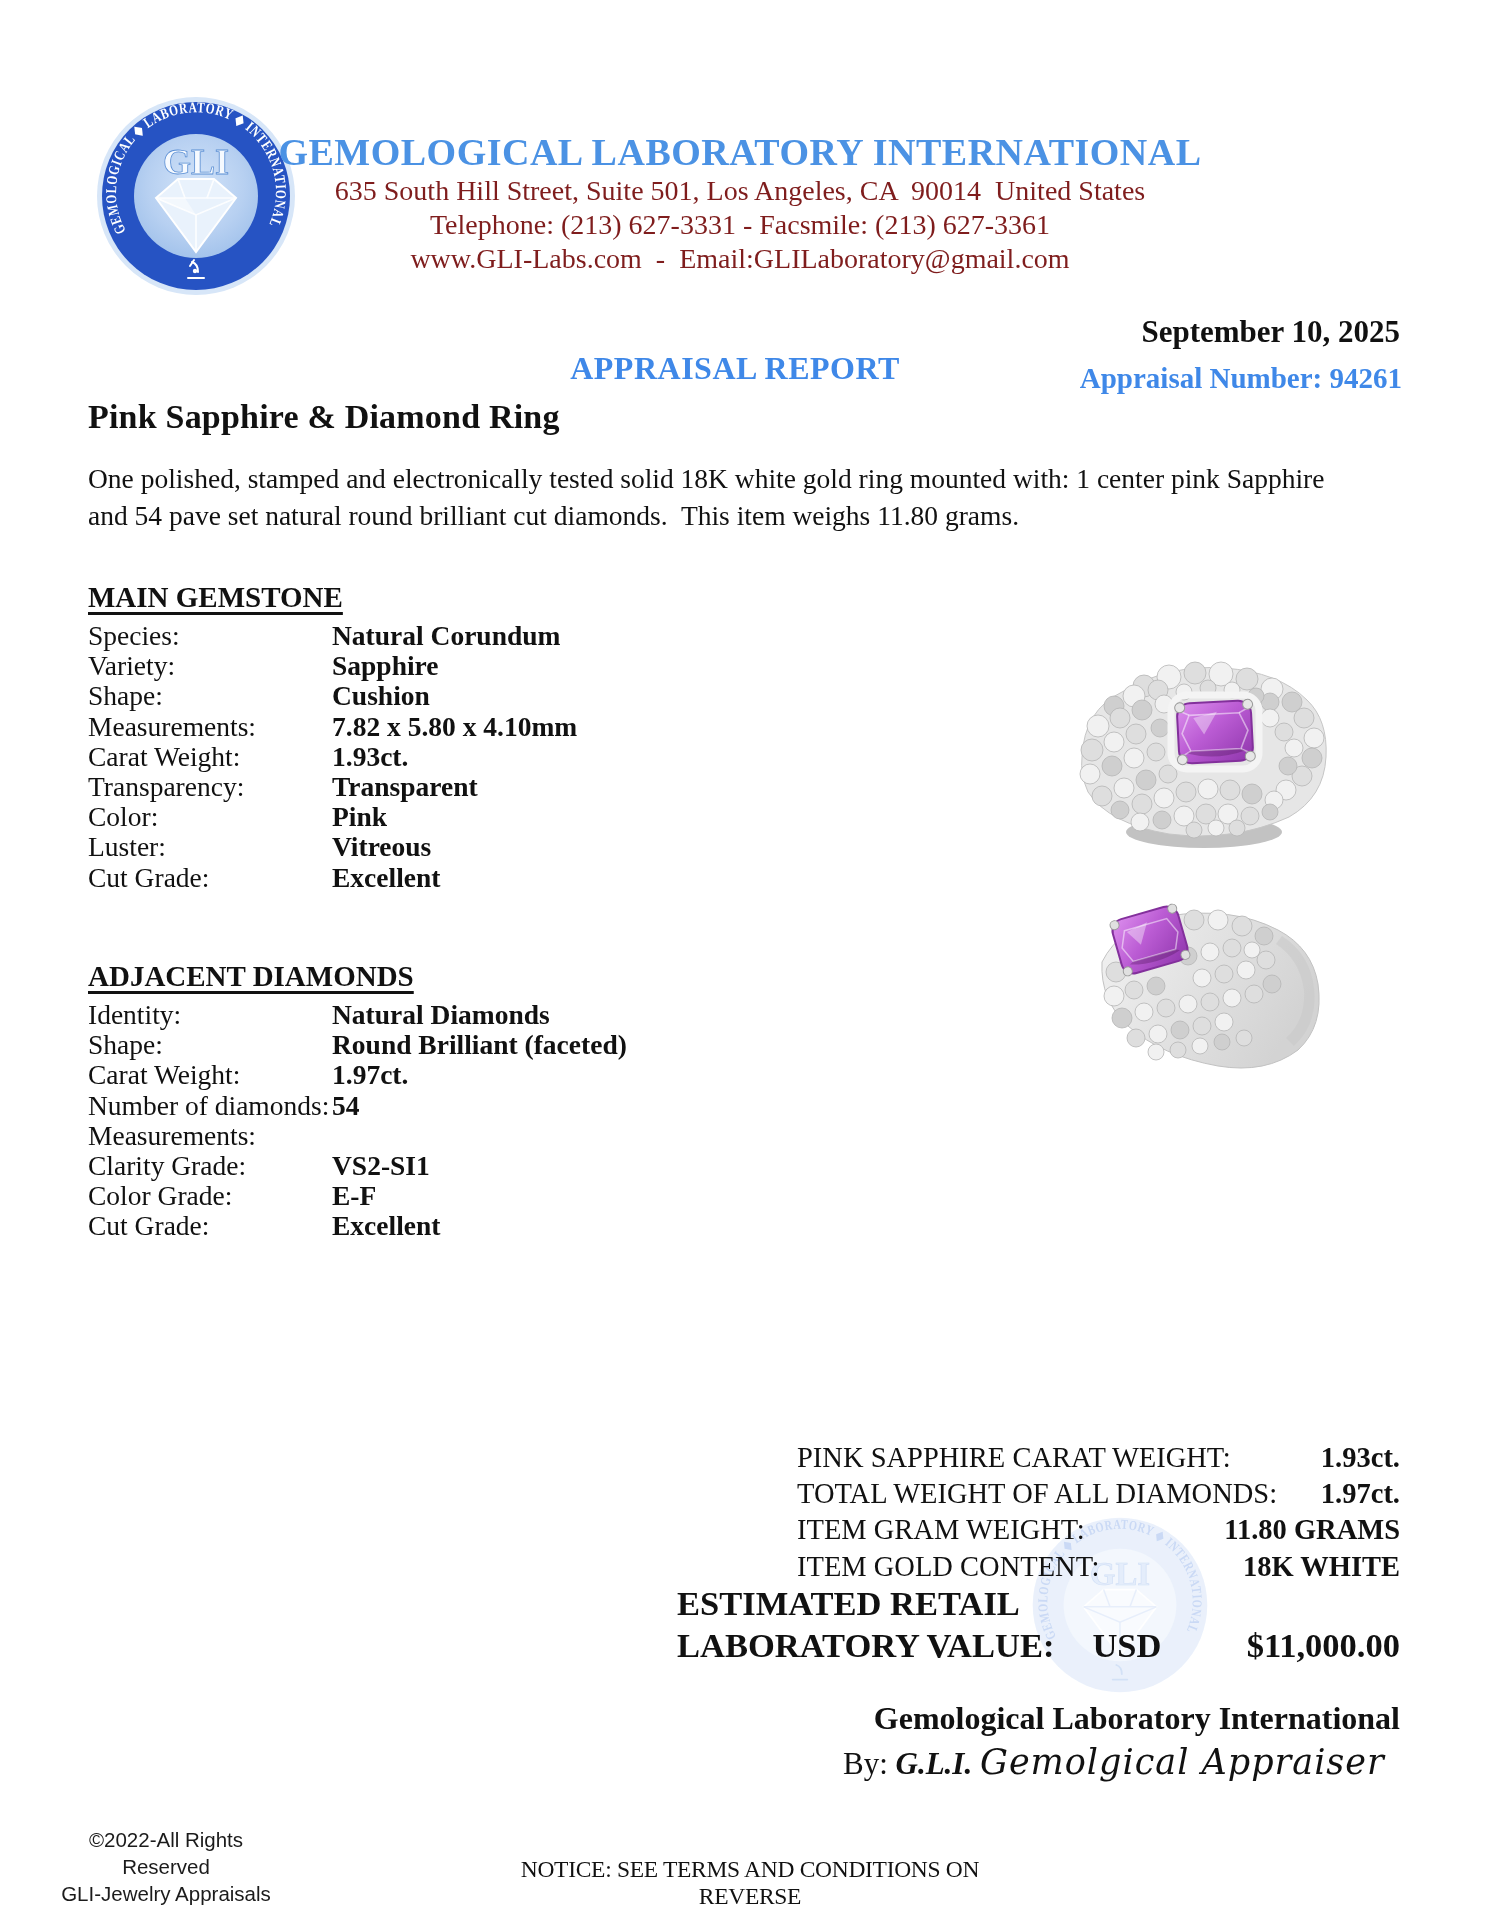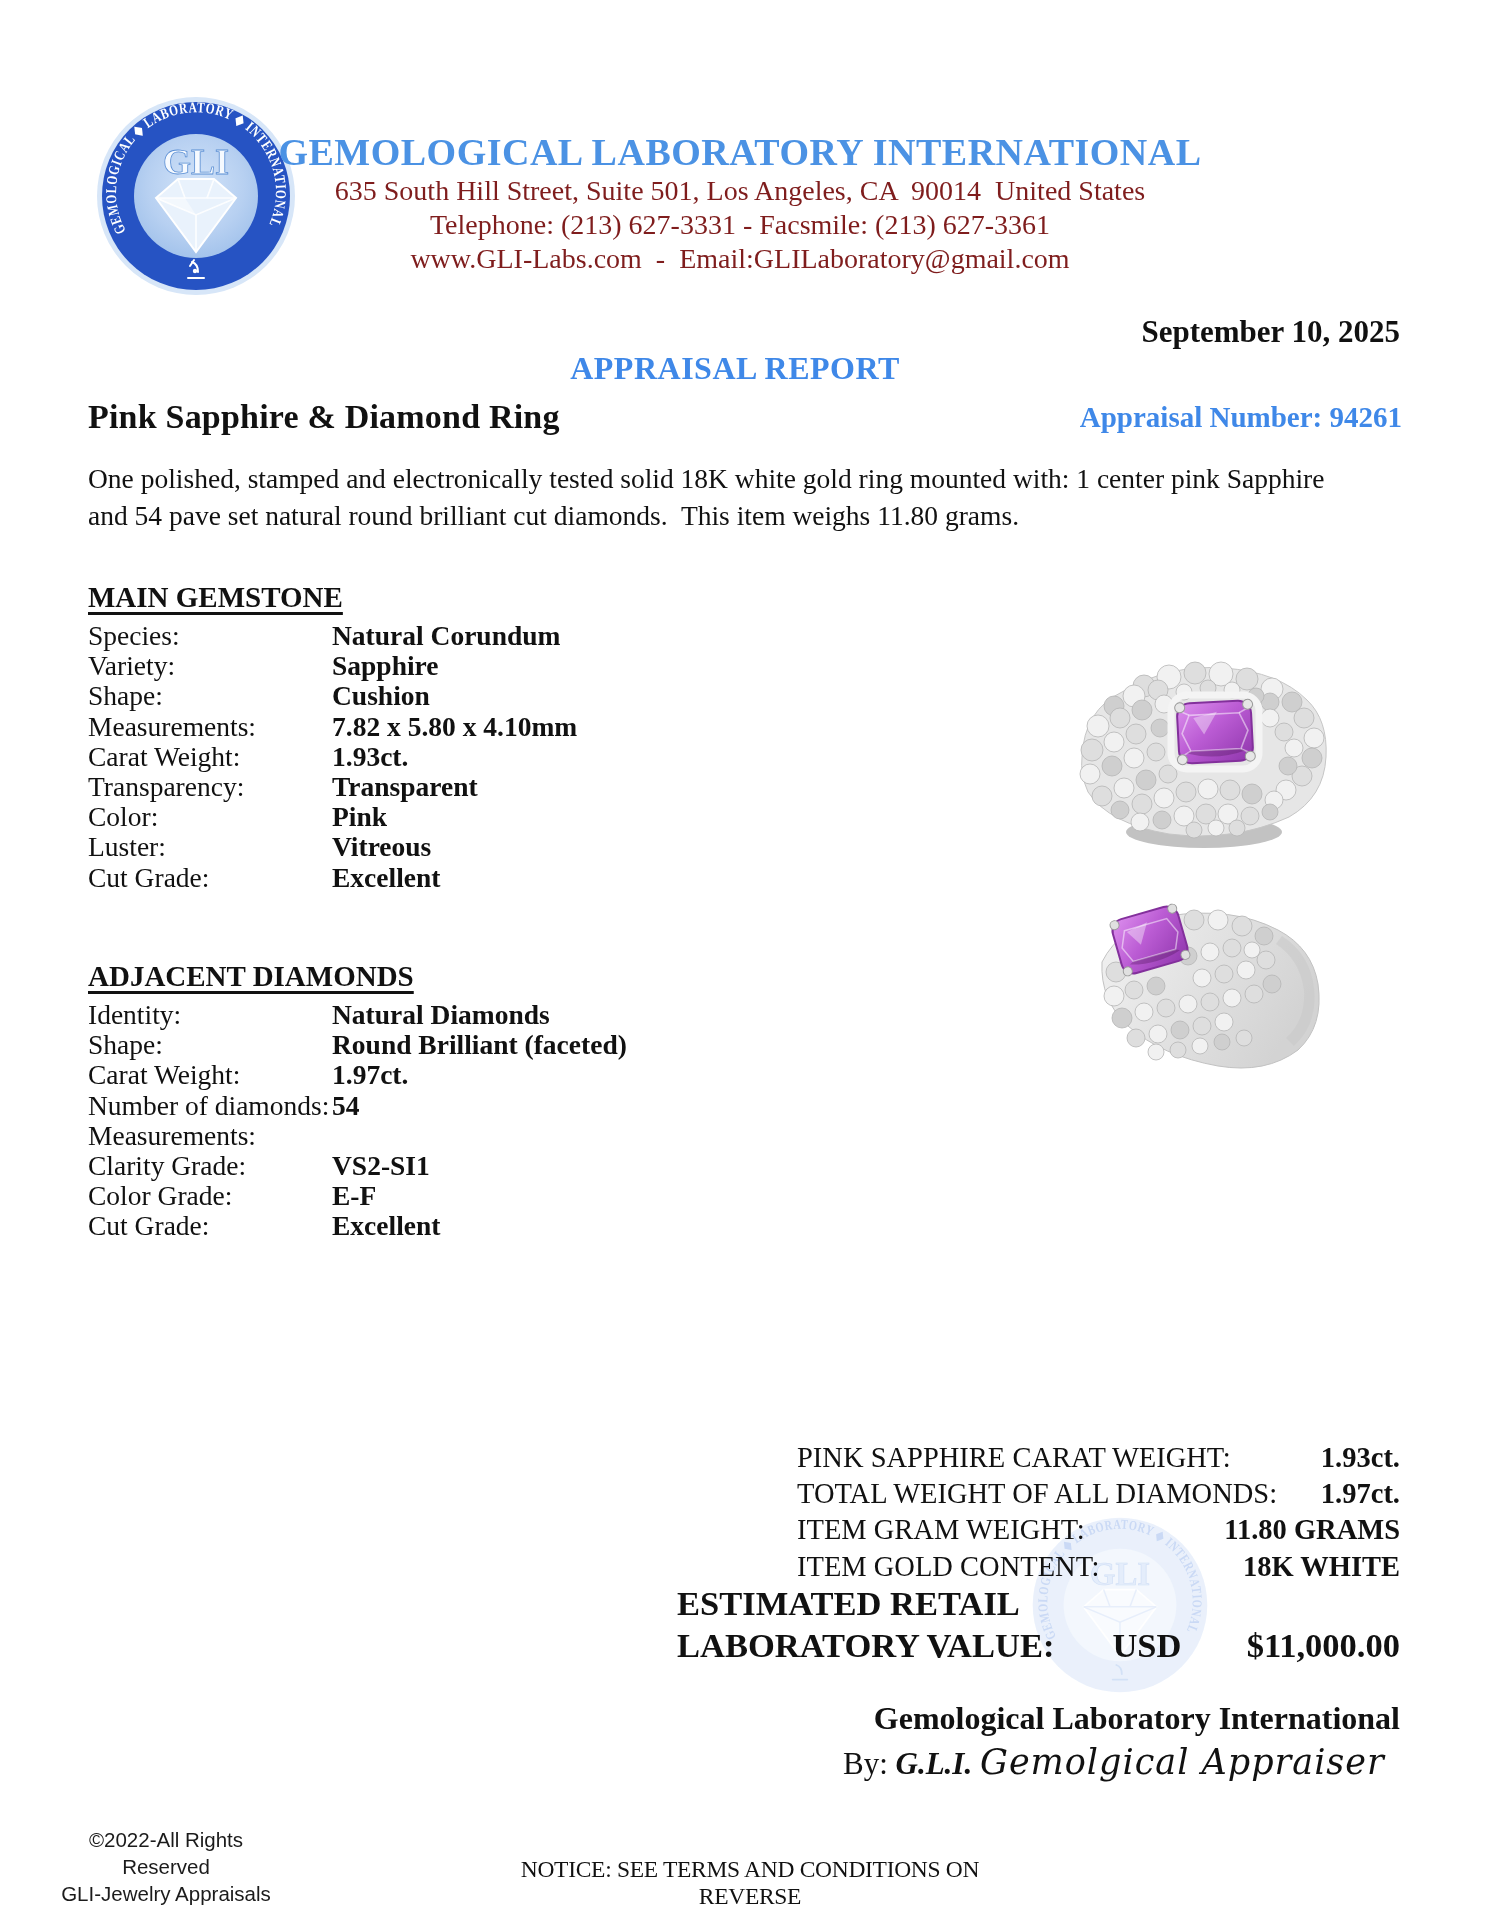--- a/index.html
+++ b/index.html
@@ -9,21 +9,21 @@
   .pre{white-space:pre-wrap;}
 
   
   .header-text{left:240px;top:130px;width:1000px;text-align:center;}
   .company{font-size:38px;font-weight:bold;color:#4b92e4;line-height:44px;letter-spacing:.5px;}
   .addr{font-size:28px;line-height:34px;color:#7f1d1d;}
 
   .date-line{right:88px;top:314px;font-size:31px;font-weight:bold;text-align:right;}
   .report-title{left:420px;top:350px;width:630px;text-align:center;
                 font-size:32px;font-weight:bold;color:#3f88e8;letter-spacing:.5px;}
-  .appraisal-no{right:86px;top:362px;font-size:29px;font-weight:bold;color:#3f88e8;text-align:center;margin-top:39px;}
+  .appraisal-no{right:86px;top:362px;font-size:29px;font-weight:bold;color:#3f88e8;text-align:center;}
 
   .item-title{left:88px;top:398px;font-size:34px;font-weight:bold;letter-spacing:.2px;}
   .description{left:88px;top:460px;width:1330px;font-size:27.5px;line-height:37px;}
 
   
   .section{left:88px;width:640px;}
   .sec-heading{font-size:29px;font-weight:bold;text-decoration:underline;
                text-decoration-thickness:2.5px;text-underline-offset:5px;margin-bottom:7px;}
   .spec-row{display:flex;font-size:27.5px;line-height:30.2px;}
   .spec-label{width:244px;flex:0 0 244px;}
@@ -31,21 +31,21 @@
 
   
   .summary{left:797px;top:1440px;width:603px;z-index:2;}
   .sum-row{display:flex;justify-content:space-between;font-size:28.5px;line-height:36.2px;}
   .sum-label{font-weight:normal;}
   .sum-value{font-weight:bold;text-align:right;}
 
   .val-line1{left:677px;top:1584px;font-size:34.5px;font-weight:bold;z-index:2;}
   .val-line2{left:677px;top:1626px;width:723px;display:flex;align-items:baseline;
              font-size:34.5px;font-weight:bold;z-index:2;}
-  .val-currency{margin-left:58px;}
+  .val-currency{margin-left:38px;}
   .val-amount{margin-left:auto;text-align:left;}
 
   .attr-org{right:88px;top:1700px;font-size:32px;font-weight:bold;z-index:2;}
   .attr-by{left:843px;top:1742px;font-size:31px;z-index:2;}
   .attr-by .gli{font-style:italic;font-weight:bold;}
   .signature{font-family:"DejaVu Serif",serif;font-style:italic;font-size:35px;letter-spacing:1px;}
 
   .footer-left{left:56px;top:1826px;width:220px;text-align:center;
                font-family:"Liberation Sans",sans-serif;font-size:20.5px;line-height:27px;color:#1b1b1b;}
   .notice{left:470px;top:1856px;width:560px;text-align:center;font-size:23.5px;letter-spacing:-0.3px;}

